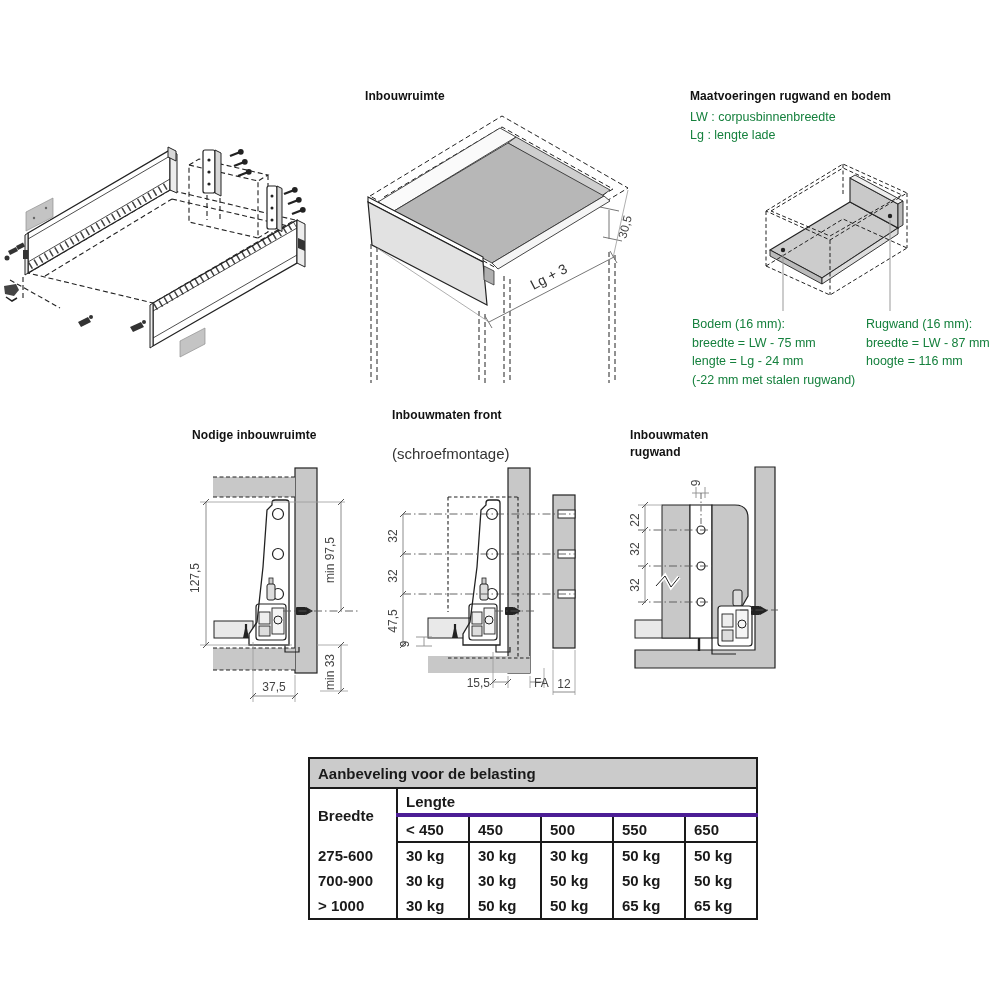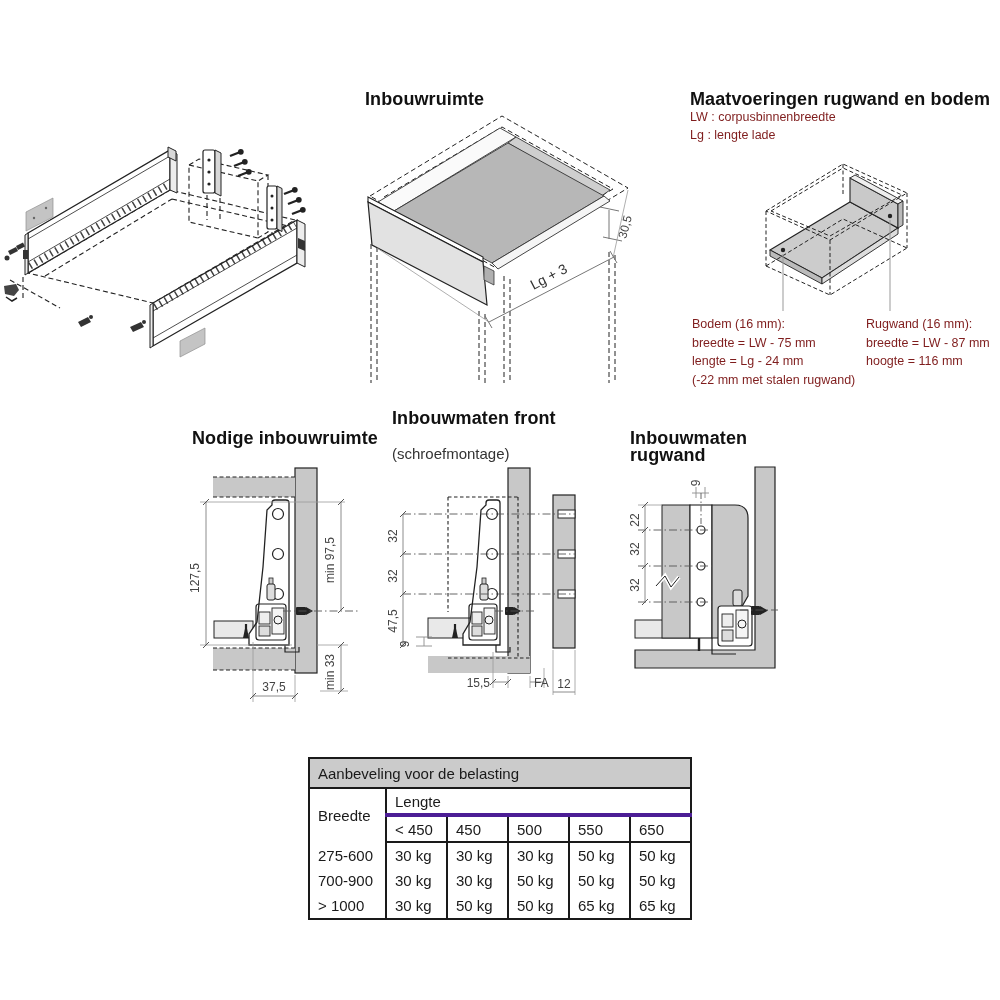--- a/index.html
+++ b/index.html
@@ -1,30 +1,30 @@
 <!DOCTYPE html>
 <html><head>
 <meta charset="utf-8">
 <style>
   html,body{margin:0;padding:0;}
   body{width:1000px;height:1000px;background:#ffffff;position:relative;
        font-family:"Liberation Sans",sans-serif;color:#1a1a1a;overflow:hidden;}
   .abs{position:absolute;}
-  .sec-title{font-weight:bold;font-size:18px;color:#111;letter-spacing:.1px;}
-  .body-line{font-size:12.5px;color:#7f1d1d;line-height:18.5px;white-space:nowrap;}
+  .sec-title{font-weight:bold;font-size:12px;color:#111;letter-spacing:.1px;}
+  .body-line{font-size:12.5px;color:#15803d;line-height:18.5px;white-space:nowrap;}
   .sub-line{font-size:15px;color:#333;}
   svg{position:absolute;display:block;overflow:visible;}
   svg text{font-family:"Liberation Sans",sans-serif;}
   .dim{font-size:12px;fill:#444;}
   .dim-lg{font-size:14px;fill:#333;}
   
   table.load{position:absolute;left:308px;top:757px;border-collapse:collapse;
              font-size:15px;color:#1a1a1a;table-layout:fixed;}
   table.load{border:2px solid #1a1a1a;}
-  table.load th,table.load td{font-weight:normal;text-align:left;padding:2px 0 2px 8px;
+  table.load th,table.load td{font-weight:bold;text-align:left;padding:2px 11px 2px 8px;
              white-space:nowrap;vertical-align:middle;}
   td.t-title{background:#cbcbcb;font-weight:bold;border-bottom:2px solid #1a1a1a;height:24px;}
   th.breedte{width:67px;border-right:2px solid #1a1a1a;vertical-align:top;height:23px;margin-left:24px;}
   th.lengte{border-bottom:4px solid #4c1d95;height:20px;}
   tr.subhead th{border-bottom:2px solid #1a1a1a;height:20px;}
   tr.subhead th + th{border-left:2px solid #1a1a1a;}
   th.lcol{width:51px;}
   tr.datarow td{height:21px;}
   tr.datarow td + td{border-left:2px solid #1a1a1a;}
   tr.datarow td:first-child{border-right:2px solid #1a1a1a;}

